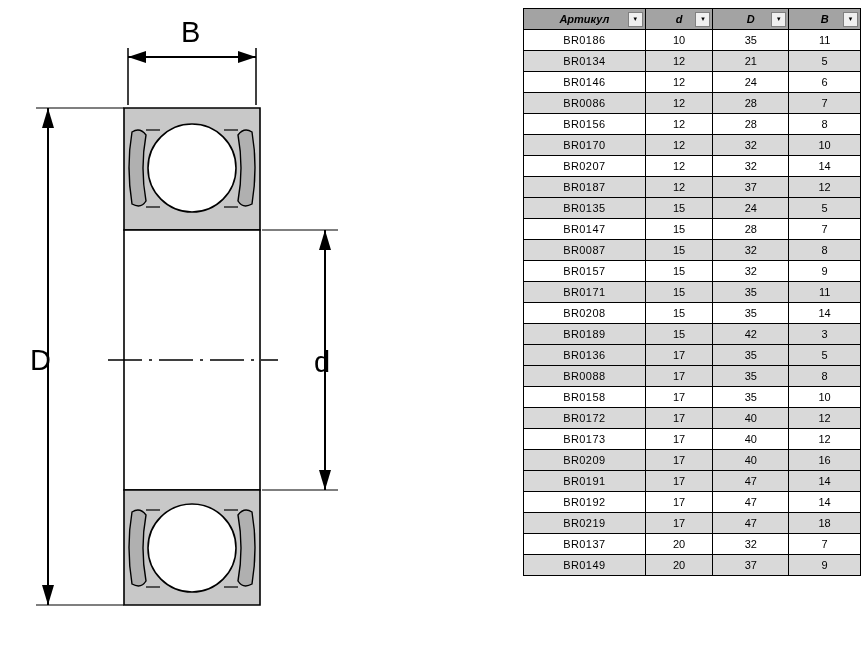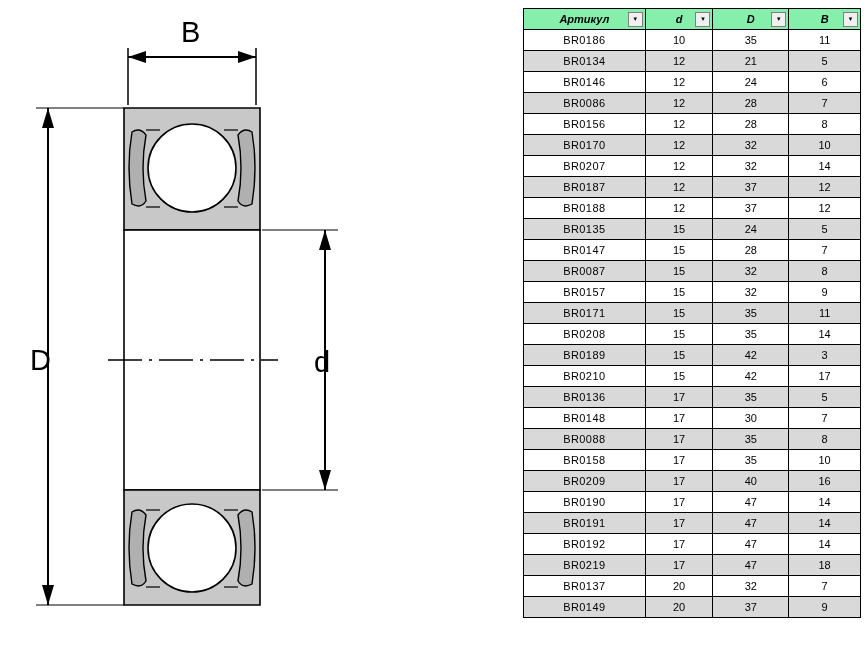--- a/index.html
+++ b/index.html
@@ -51,21 +51,21 @@
   }
   table.spec th, table.spec td {
     border: 1px solid #000;
     text-align: center;
     height: 20px;
     padding: 0;
     line-height: 20px;
     font-weight: normal;
   }
   table.spec thead th {
-    background: #86efac;
+    background: #a3a3a3;
     font-style: italic;
     font-weight: bold;
     font-size: 11px;
     position: relative;
   }
   th .filter-btn {
     position: absolute;
     right: 2px;
     top: 3px;
     width: 13px;
@@ -228,26 +228,20 @@
             <td>12</td>
             <td>32</td>
             <td>14</td>
           </tr>
           <tr class="alt">
             <td class="art">BR0187</td>
             <td>12</td>
             <td>37</td>
             <td>12</td>
           </tr>
-          <tr>
-            <td class="art">BR0188</td>
-            <td>12</td>
-            <td>37</td>
-            <td>12</td>
-          </tr>
           <tr class="alt">
             <td class="art">BR0135</td>
             <td>15</td>
             <td>24</td>
             <td>5</td>
           </tr>
           <tr>
             <td class="art">BR0147</td>
             <td>15</td>
             <td>28</td>
@@ -276,61 +270,55 @@
             <td>15</td>
             <td>35</td>
             <td>14</td>
           </tr>
           <tr class="alt">
             <td class="art">BR0189</td>
             <td>15</td>
             <td>42</td>
             <td>3</td>
           </tr>
-          <tr>
-            <td class="art">BR0210</td>
-            <td>15</td>
-            <td>42</td>
-            <td>17</td>
-          </tr>
           <tr class="alt">
             <td class="art">BR0136</td>
             <td>17</td>
             <td>35</td>
             <td>5</td>
           </tr>
-          <tr>
-            <td class="art">BR0148</td>
-            <td>17</td>
-            <td>30</td>
-            <td>7</td>
-          </tr>
           <tr class="alt">
             <td class="art">BR0088</td>
             <td>17</td>
             <td>35</td>
             <td>8</td>
           </tr>
           <tr>
             <td class="art">BR0158</td>
             <td>17</td>
             <td>35</td>
             <td>10</td>
+          </tr>
+          <tr class="alt">
+            <td class="art">BR0172</td>
+            <td>17</td>
+            <td>40</td>
+            <td>12</td>
+          </tr>
+          <tr>
+            <td class="art">BR0173</td>
+            <td>17</td>
+            <td>40</td>
+            <td>12</td>
           </tr>
           <tr class="alt">
             <td class="art">BR0209</td>
             <td>17</td>
             <td>40</td>
             <td>16</td>
-          </tr>
-          <tr>
-            <td class="art">BR0190</td>
-            <td>17</td>
-            <td>47</td>
-            <td>14</td>
           </tr>
           <tr class="alt">
             <td class="art">BR0191</td>
             <td>17</td>
             <td>47</td>
             <td>14</td>
           </tr>
           <tr>
             <td class="art">BR0192</td>
             <td>17</td>

